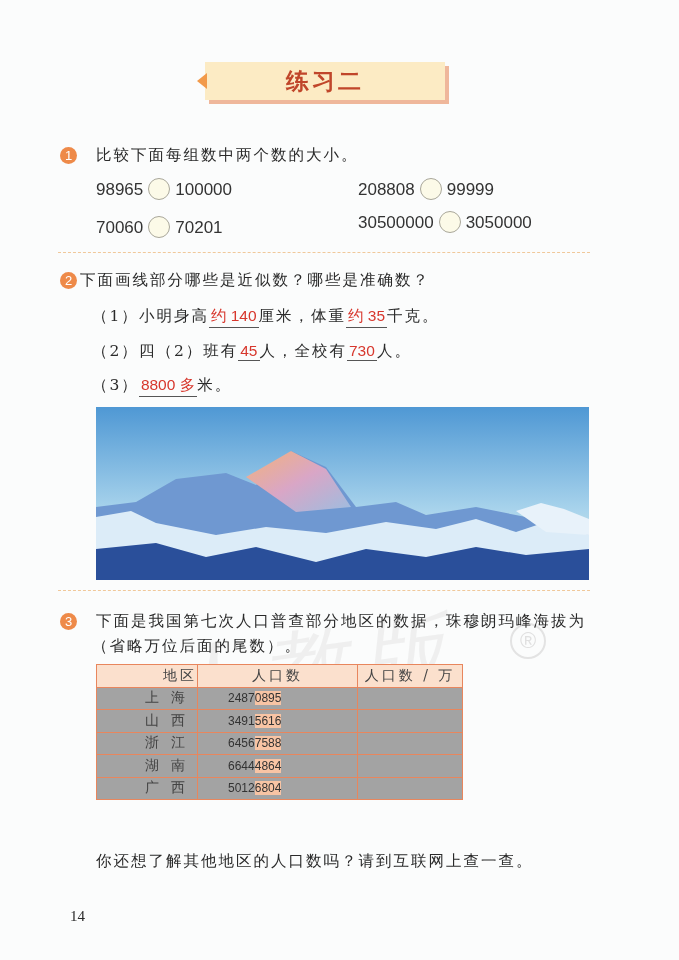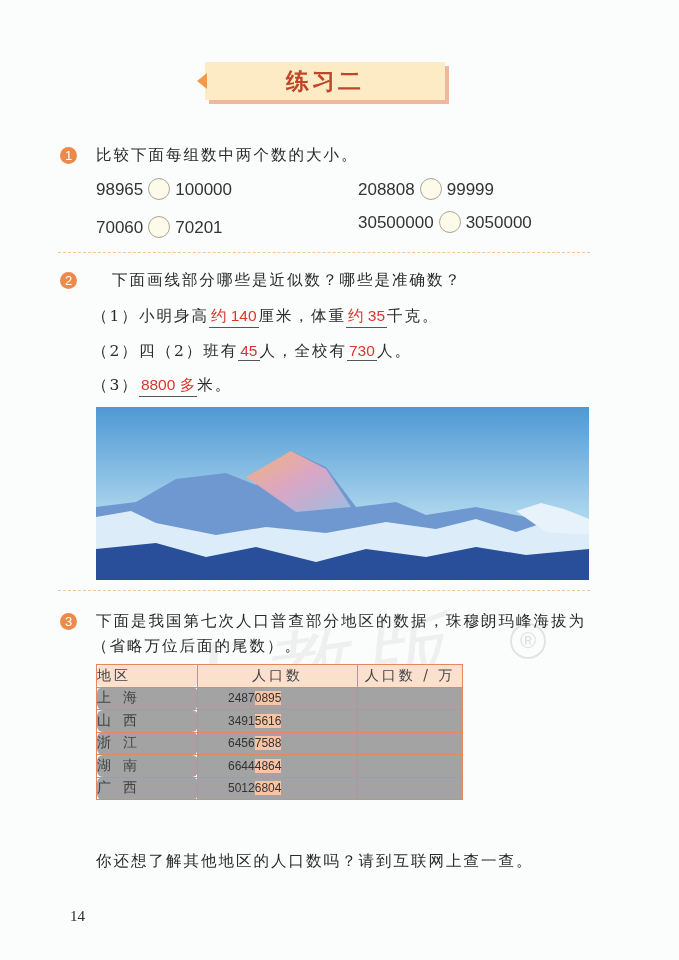--- a/index.html
+++ b/index.html
@@ -20,21 +20,21 @@
   .circle { display:inline-block; width:20px; height:20px; border-radius:50%; border:1px solid #a9a79a;
             background:#fcfae8; margin:0 5px; }
   .dash { left:58px; width:532px; border-top:1.5px dashed #f0c89a; height:0; }
   .sub { font-size:15.5px; letter-spacing:2px; display:flex; align-items:baseline; }
   .ul { color:#d7372d; font-family:"Liberation Sans", sans-serif; border-bottom:1.3px solid #555; padding:0 2px; letter-spacing:0; }
   .photo { left:96px; top:407px; width:493px; height:173px; overflow:hidden; }
   table.pop { border-collapse:collapse; font-size:14px; }
   table.pop td, table.pop th { border:1.5px solid #e8865d; height:21.5px; padding:0; }
   table.pop th { background:#fbe0cd; font-weight:normal; color:#444; letter-spacing:3px; }
   table.pop td { background:#a3a3a3; }
-  .c1 { width:100px; text-align:left; letter-spacing:12px; color:#444;border-radius:6px; }
+  .c1 { width:100px; text-align:right; letter-spacing:12px; color:#444; }
   .c2 { width:129px; font-family:"Liberation Sans", sans-serif; font-size:12px; color:#333; padding-left:30px !important; }
   .c3 { width:104px; }
   .hl { background:#f8c4a4; }
   .watermark { left:160px; top:610px; font-size:88px; color:#e6e6e6; opacity:0.55; letter-spacing:12px;
                font-style:italic; transform:rotate(-8deg); }
   .reg { left:510px; top:623px; width:32px; height:32px; border:2px solid #e3e3e3; border-radius:50%;
          color:#e0e0e0; font-family:"Liberation Sans", sans-serif; font-size:22px; line-height:32px; text-align:center; }
   .page-num { left:70px; top:908px; font-size:15px; font-family:"Liberation Serif", serif; }
 </style>
 </head>
@@ -67,21 +67,21 @@
 </div>
 <div class="abs cmp" style="left:338px;top:211px;margin-left:20px;">
   <span>30500000</span>
   <span class="circle"></span>
   <span>3050000</span>
 </div>
 
 <div class="abs dash" style="top:252px;"></div>
 
 <div class="abs num-badge" style="left:60px;top:272px;">2</div>
-<div class="abs q" style="left:112px;top:270px;">下面画线部分哪些是近似数？哪些是准确数？</div>
+<div class="abs q" style="left:80px;top:270px;">下面画线部分哪些是近似数？哪些是准确数？</div>
 
 <div class="abs sub" style="left:92px;top:306px;">
   <span>（1）</span>
   <span>小明身高</span>
   <span class="ul">约 140</span>
   <span>厘米，体重</span>
   <span class="ul">约 35</span>
   <span>千克。</span>
 </div>
 <div class="abs sub" style="left:92px;top:341px;">

